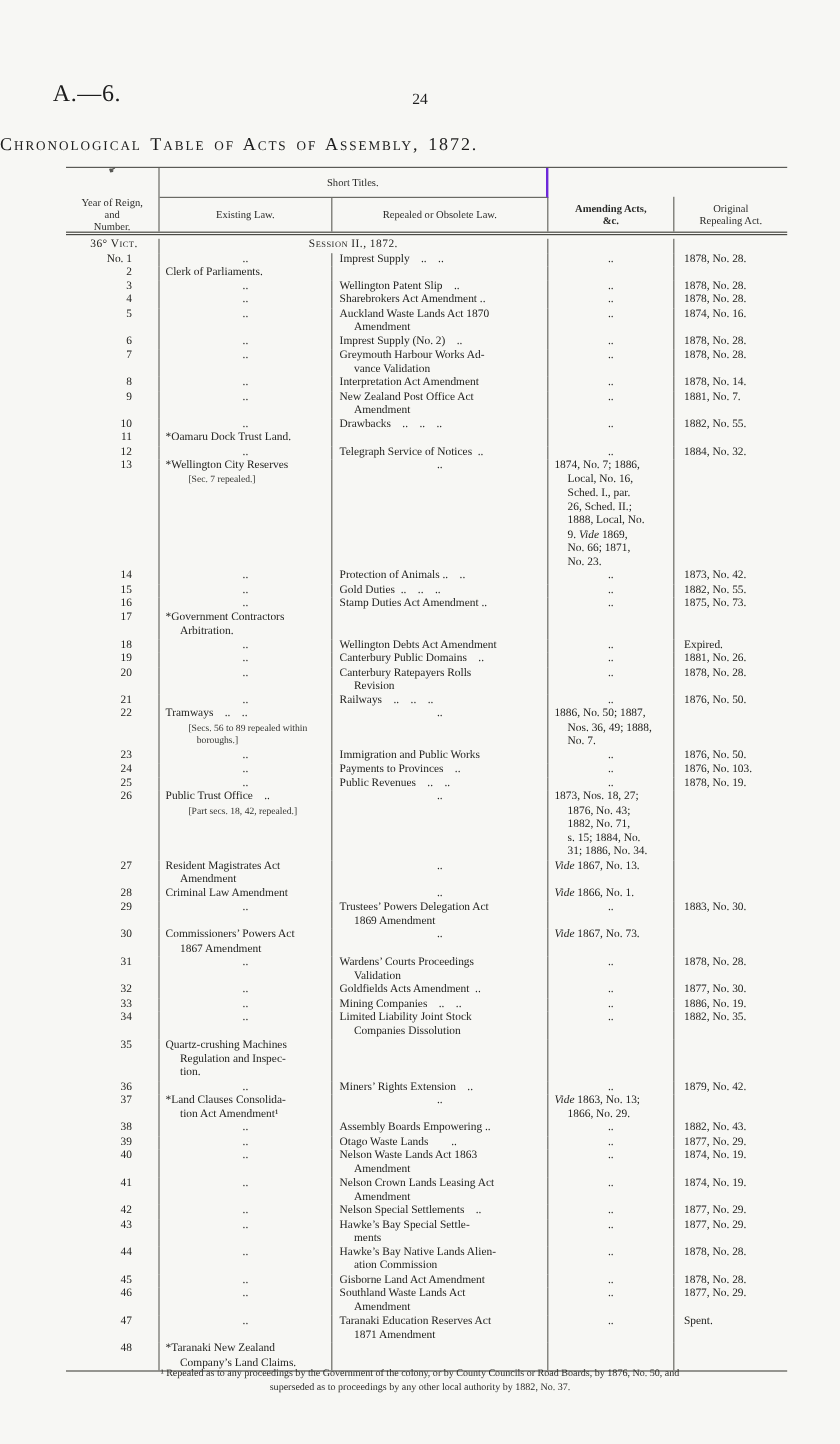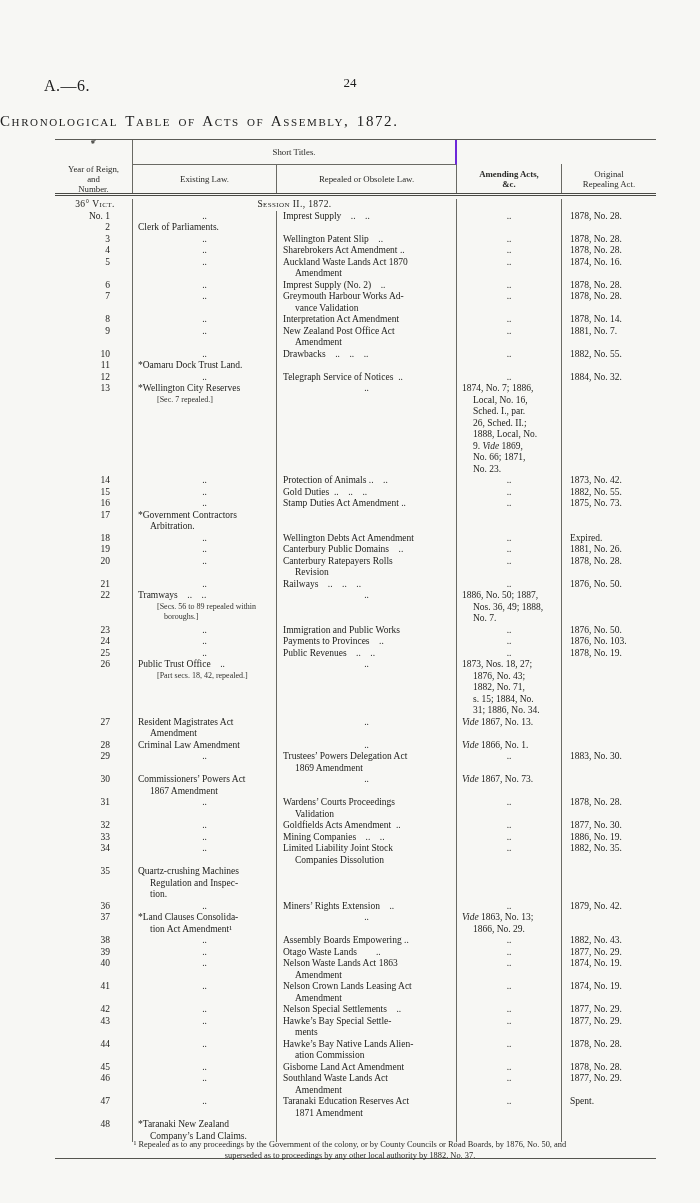--- a/index.html
+++ b/index.html
@@ -6,21 +6,21 @@
   body{
     width:700px;height:1203px;position:relative;
     background:#f7f7f4;
     font-family:"Liberation Serif","DejaVu Serif",serif;
     color:#1d1d1d;
     overflow:hidden;
   }
   .page{position:absolute;inset:0;}
 
   
-  .docref{position:absolute;left:44px;top:77px;font-size:16px;letter-spacing:.5px;}
+  .docref{position:absolute;left:44px;top:67px;font-size:20px;letter-spacing:.5px;}
   .pagenum{position:absolute;left:0;right:0;top:75px;text-align:center;font-size:13px;}
   .title{
     position:absolute;left:0;right:0;top:113px;text-align:left;
     font-variant:small-caps;font-size:15px;letter-spacing:1.6px;word-spacing:2px;
   }
 
   
   .acttable{position:absolute;left:55px;top:139px;width:601px;}
   .thead{
     display:grid;
@@ -40,21 +40,21 @@
   .pre{white-space:pre-line;margin-top:24px;}
   .fist{
     position:absolute;top:-1px;left:50%;transform:translateX(-50%) rotate(-14deg);
     font-size:7px;color:#3a3a36;opacity:.85;line-height:7px;
   }
 
   
   .tbody{
     font-size:9.5px;line-height:11.5px;
     border-bottom:1px solid #55554f;
-    padding:3px 0 16px 0;color:#232320;
+    padding:3px 0 0 0;color:#232320;
   }
   .row{display:grid;grid-template-columns:78px 144px 180px 105px 94px;}
   .row-session{display:grid;grid-template-columns:78px 324px 105px 94px;}
   .c{padding:0 3px;}
   .b{border-right:1px solid #6a6a64;}
   .c1{text-align:right;padding-right:22px;}
   .c2{padding-left:5px;}
   .c3{padding-left:6px;}
   .c4{padding-left:5px;}
   .c5{padding-left:8px;}

